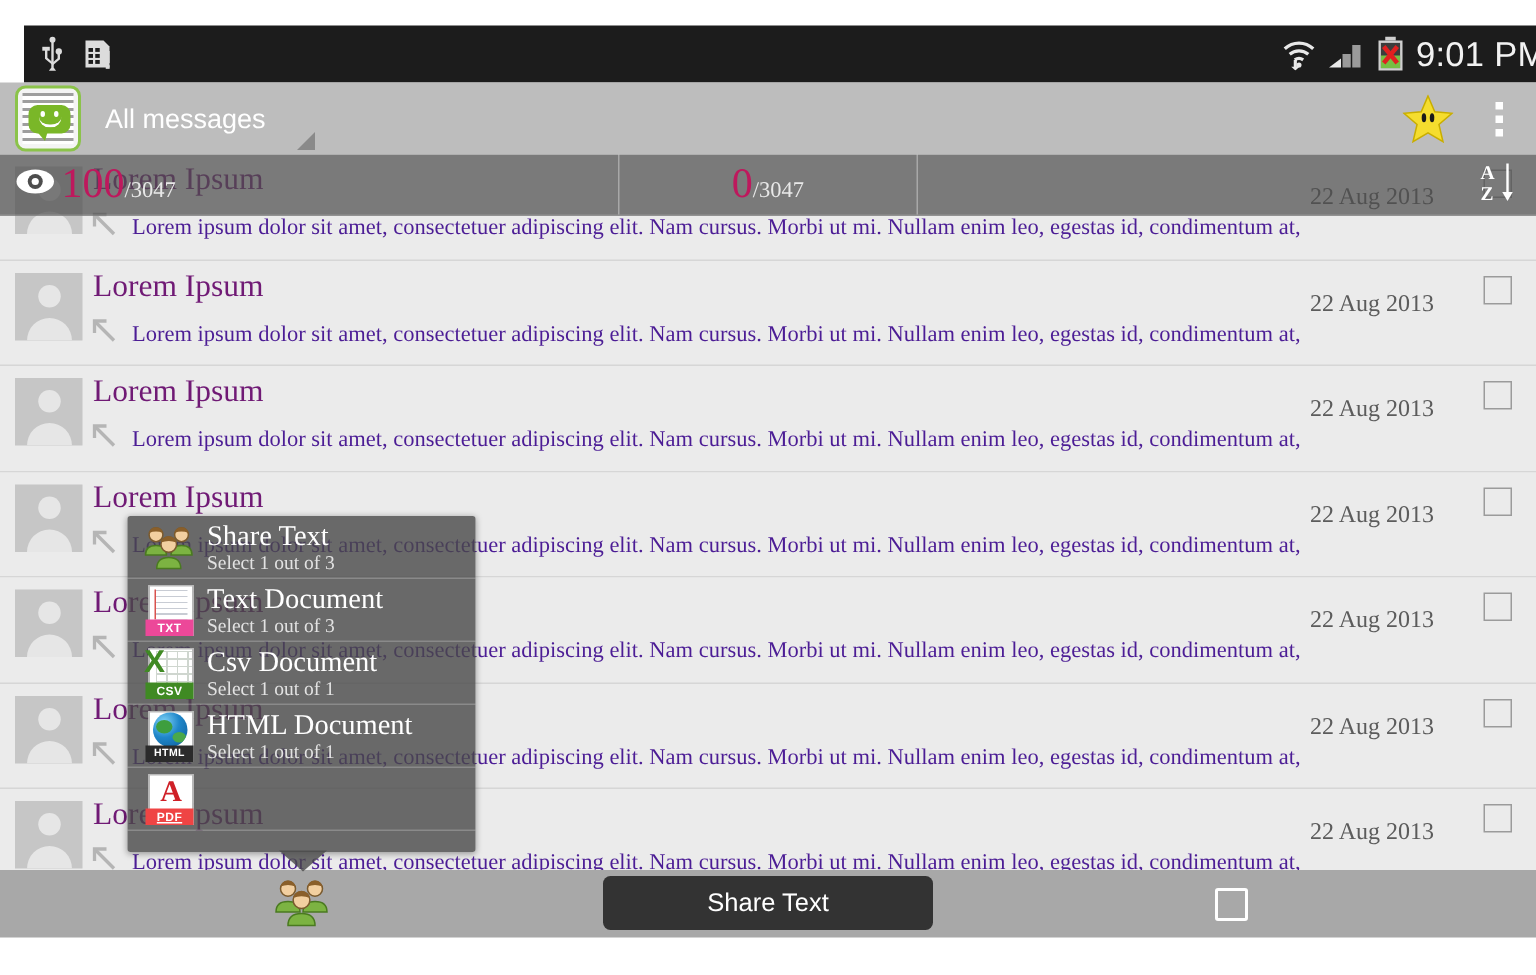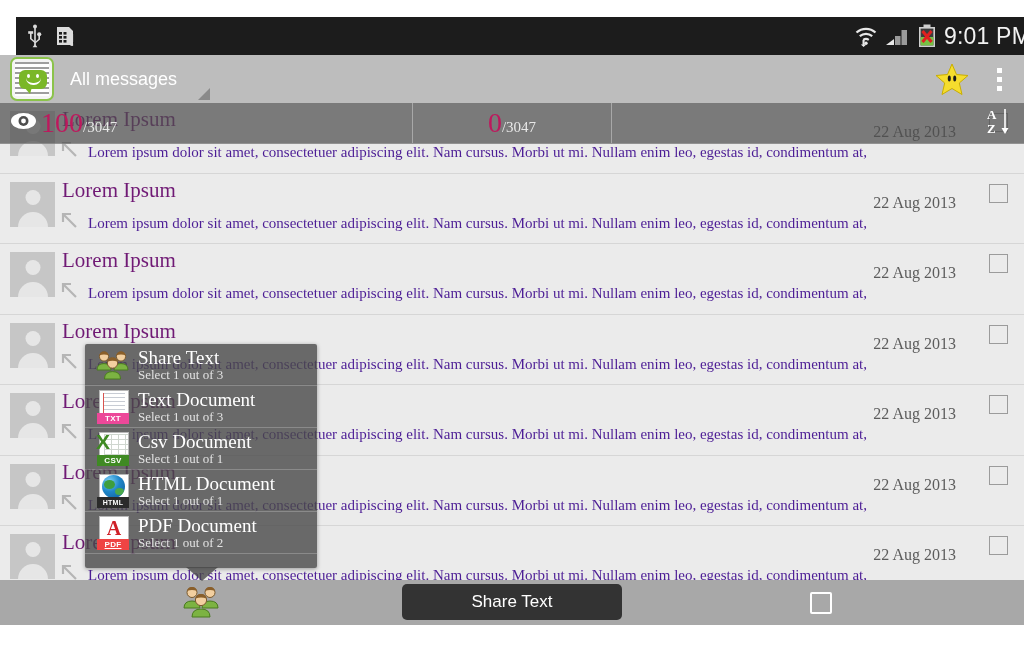--- a/index.html
+++ b/index.html
@@ -579,24 +579,20 @@
       </div>
       <div class="pitem">
         <span class="pic"><span><span class="docbase"></span><span class="globe"></span><span class="doclabel" style="background:#2b2b2b;font-size:7px;">HTML</span></span></span>
         <span class="ptext">
           <span class="pname">HTML Document</span>
           <span class="psub">Select 1 out of 1</span>
         </span>
       </div>
       <div class="pitem">
         <span class="pic"><span><span class="docbase"></span><span class="pdfa">A</span><span class="doclabel" style="background:#ef4444;text-decoration:underline;">PDF</span></span></span>
-        <span class="ptext">
-          <span class="pname">PDF Document</span>
-          <span class="psub">Select 1 out of 2</span>
-        </span>
       </div>
       <div class="popup-pad"></div>
     </div>
   <div class="popup-tail"></div>
 
   <div class="bottombar">
     <span class="bb-people">
       <svg viewBox="0 0 38 38" width="38" height="38">
         <g>
           <circle cx="10" cy="9.5" r="5" fill="#f2cfa0" stroke="#7a5a2e" stroke-width="1"></circle>

